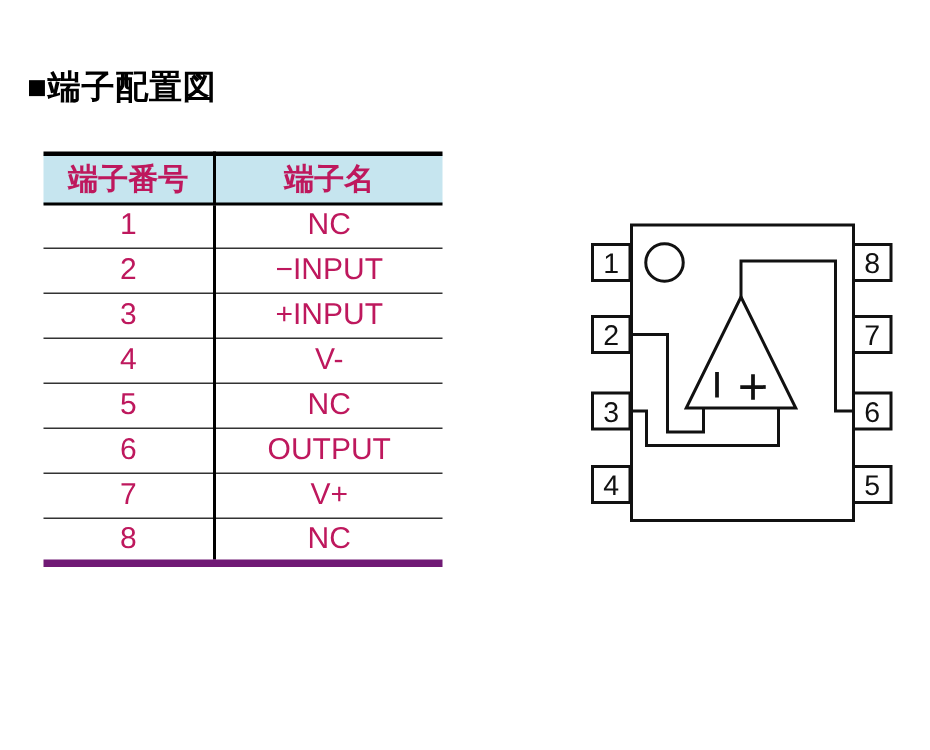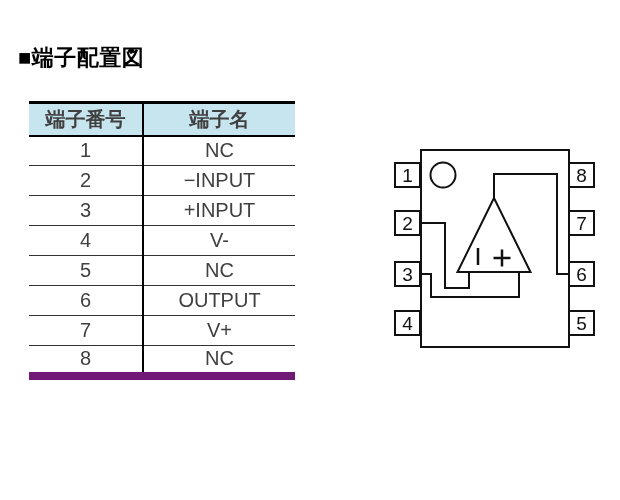--- a/index.html
+++ b/index.html
@@ -21,22 +21,22 @@
     white-space: nowrap;
   }
 
   table.pin-table {
     position: absolute;
     left: 29px; top: 101px;
     width: 266px;
     border-collapse: collapse;
     table-layout: fixed;
     border-top: 3px solid #000000;
-    border-bottom: 8px solid #701a75;
-    color: #404040;
+    border-bottom: 5px solid #701a75;
+    color: #be185d;
   }
   table.pin-table col.col-num  { width: 114px; }
   table.pin-table col.col-name { width: 152px; }
   table.pin-table th {
     background: #c6e5ef;
     height: 33px;
     font-size: 20px;
     font-weight: bold;
     text-align: center;
     vertical-align: middle;

